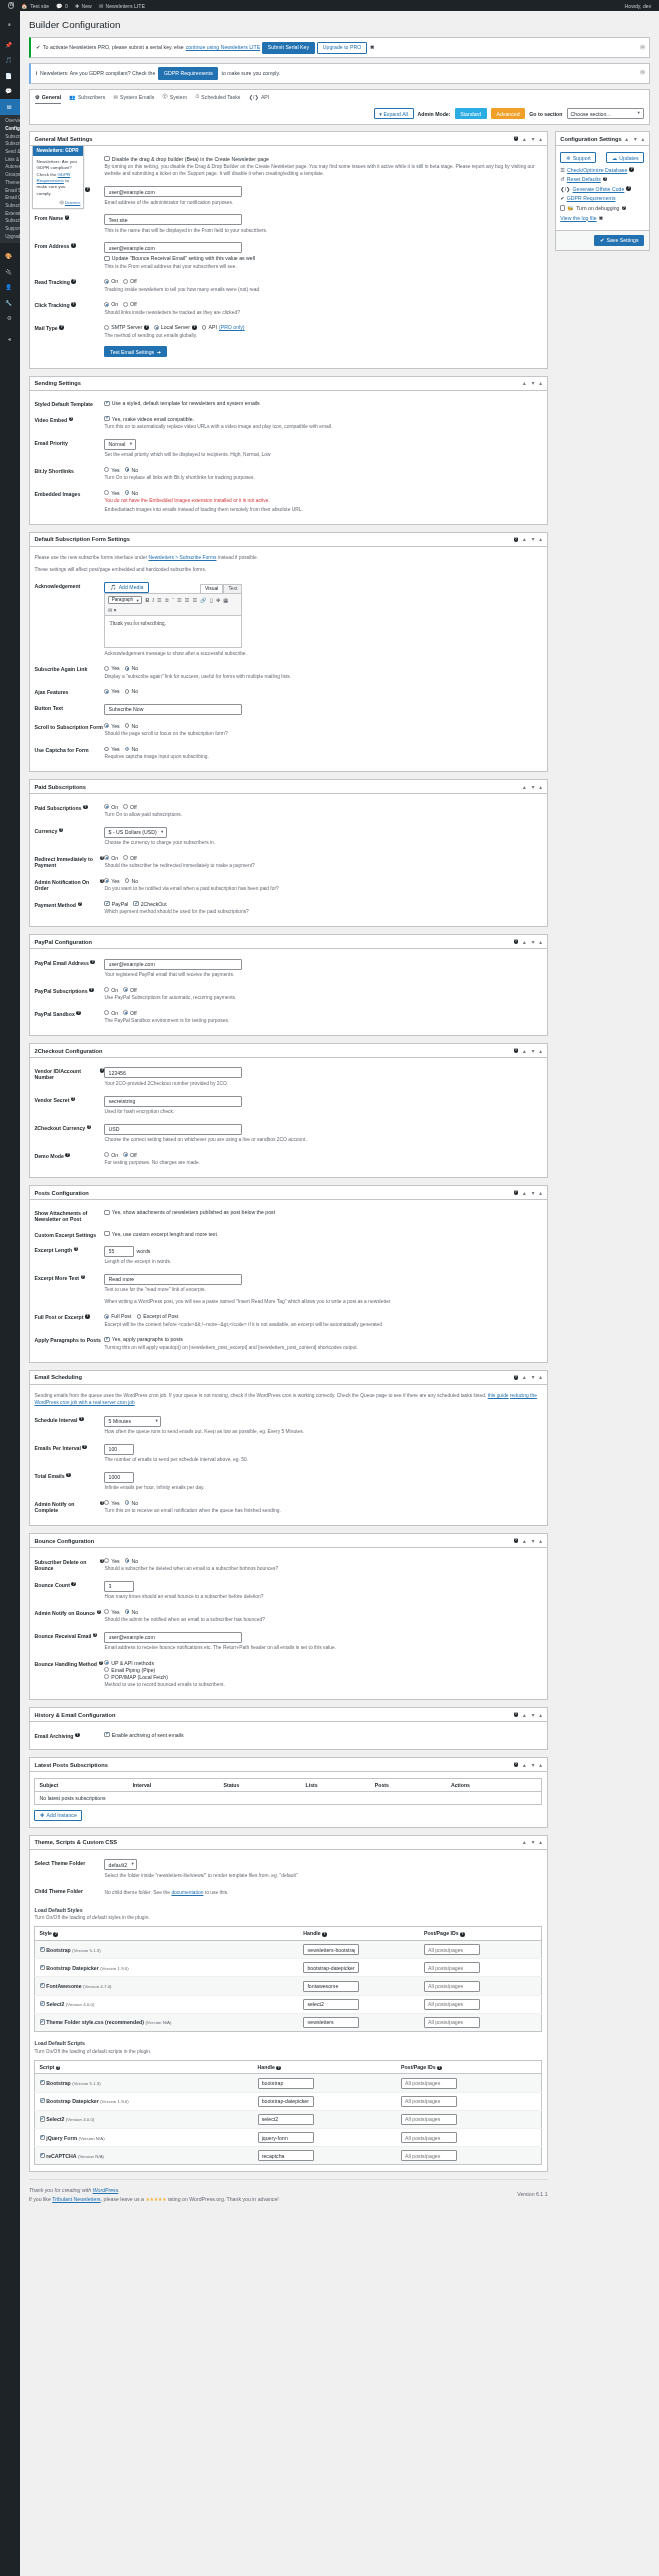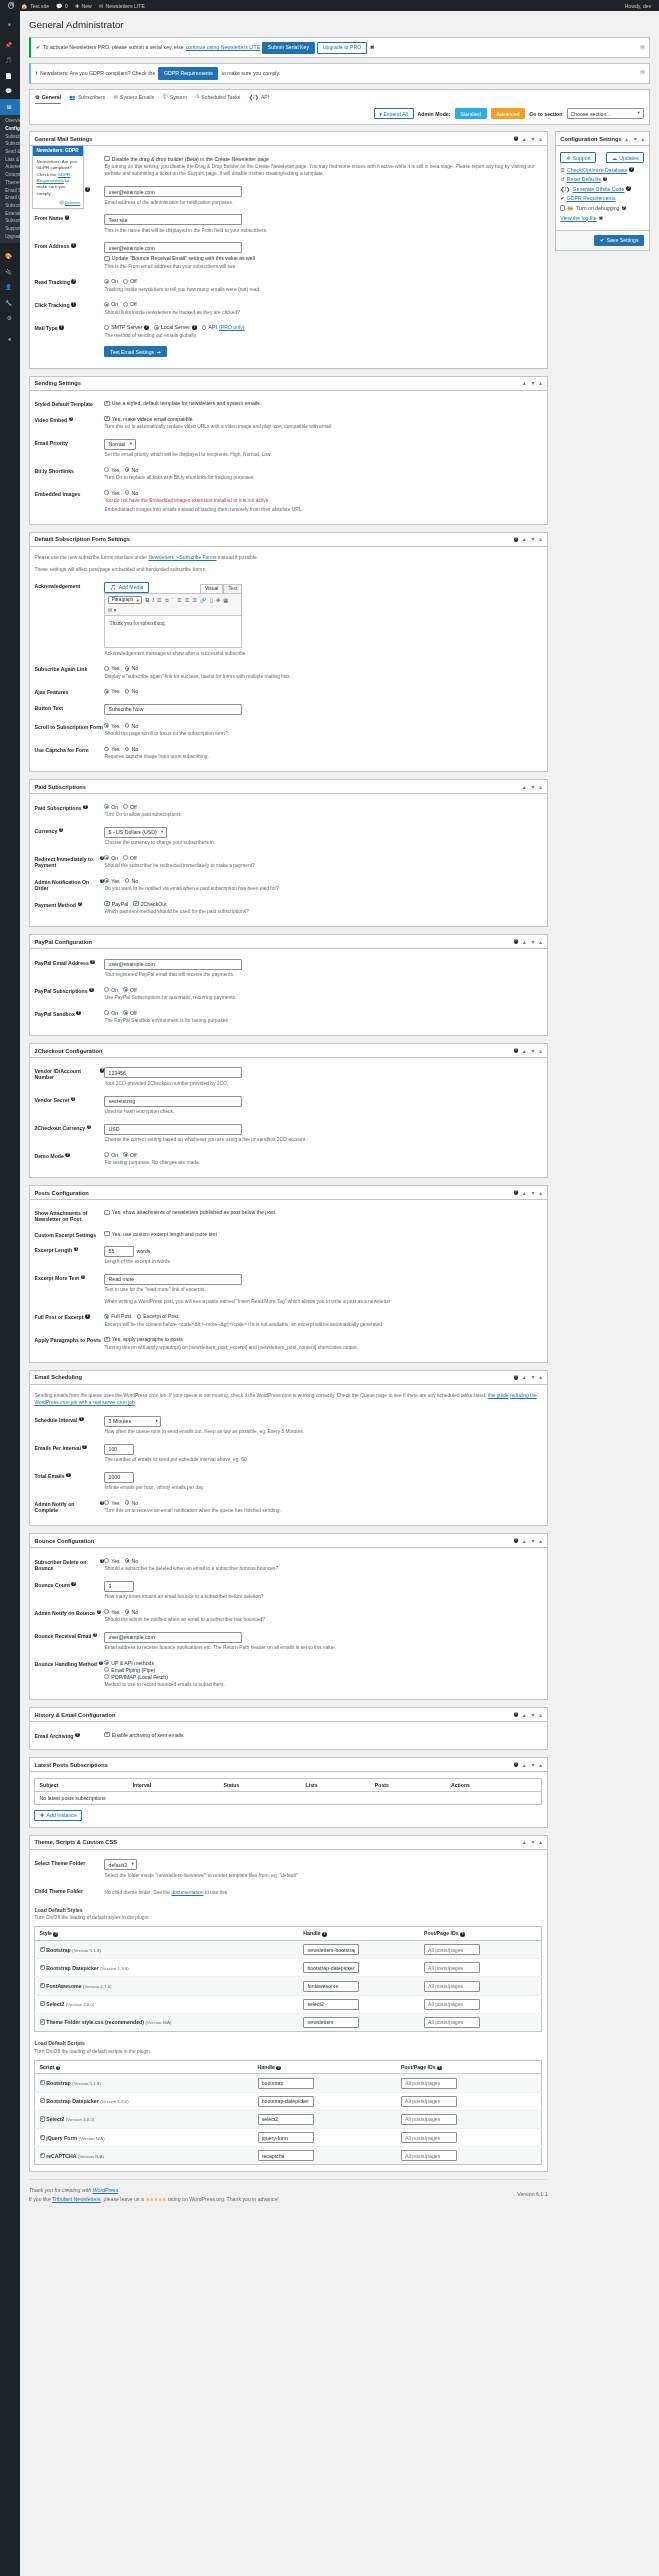--- a/index.html
+++ b/index.html
@@ -237,21 +237,21 @@
     </div>
     <div class="menu-top sep"></div>
     <div class="menu-top">
       <span class="mi">◂</span>
 
     </div>
   </div>
 
   <div id="content">
 
-    <h1 class="page-title">General Administrator</h1>
+    <h1 class="page-title">Builder Configuration</h1>
 
     <div class="notice green">
       <span style="margin-right:2.6px;">✔</span>
       <span>To activate Newsletters PRO, please submit a serial key, else</span>
       <a href="#" style="margin:0 2.1px;">continue using Newsletters LITE</a>
       <span class="btn">Submit Serial Key</span>
       <span class="btn secondary" style="margin-left:2.6px;">Upgrade to PRO</span>
       <span style="margin-left:3.1px; font-weight:bold;">✖</span>
       <span class="dismiss">ⓦ</span>
     </div>

